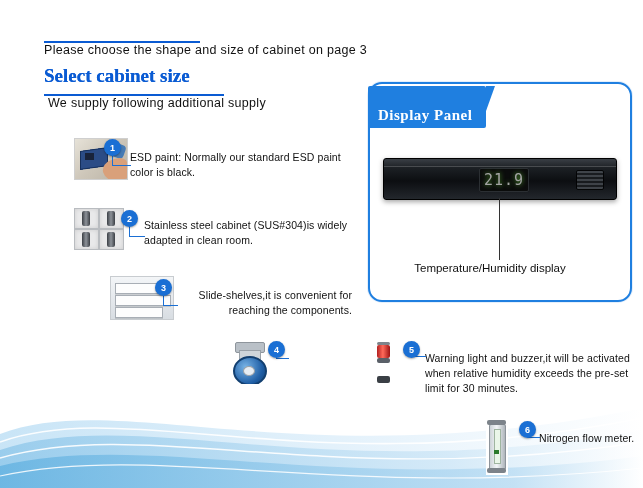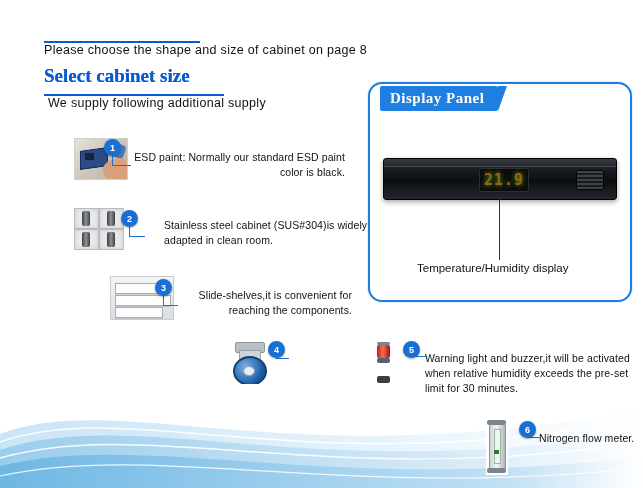--- a/index.html
+++ b/index.html
@@ -135,25 +135,25 @@
   .ph6 .float{position:absolute;left:8px;top:30px;width:5px;height:4px;background:#2b7a2b;}
   .ph6 .cap{position:absolute;left:1px;width:19px;height:5px;background:#7c838a;border-radius:2px;}
 
   
   .panel{
     position:absolute;left:368px;top:82px;width:260px;height:216px;
     border:2px solid #1f7fe0;border-radius:14px;background:#fff;
     box-shadow:0 0 0 1px rgba(31,127,224,.12);
   }
   .panel-title{
-    position:absolute;left:380px;top:86px;
+    position:absolute;left:368px;top:86px;
     background:#1f7fe0;color:#fff;
     font-family:"Liberation Serif", serif;
     font-weight:bold;font-size:15px;
-    padding:4px 14px 4px 10px;
+    padding:21px 14px 4px 10px;
     border-radius:2px;
     letter-spacing:.5px;
   }
   .panel-title:after{
     content:"";position:absolute;right:-9px;top:0;
     border-top:0 solid transparent;
     border-bottom:25px solid transparent;
     border-left:9px solid #1f7fe0;
   }
   .device{
@@ -165,34 +165,33 @@
   .device:before{
     content:"";position:absolute;left:0;right:0;top:7px;height:1px;background:rgba(255,255,255,.18);
   }
   .device .screen{
     position:absolute;left:95px;top:9px;width:48px;height:22px;
     background:#0b0c0c;border:1px solid #2b2f33;border-radius:2px;
     display:flex;align-items:center;justify-content:center;
   }
   .device .screen span{
     font-family:"DejaVu Sans Mono", monospace;
-    font-size:15px;color:#a16207;letter-spacing:1px;
+    font-size:15px;color:#a3a3a3;letter-spacing:1px;
     text-shadow:0 0 5px rgba(107,212,58,.8);
-    font-weight:bold;
   }
   .device .vent{
     position:absolute;right:12px;top:11px;width:26px;height:18px;
     background:repeating-linear-gradient(180deg,#4a4f55 0 2px,#1b1e21 2px 4px);
     border:1px solid #000;border-radius:2px;opacity:.8;
   }
   .leader{
     position:absolute;left:499px;top:198px;width:1px;height:62px;background:#333;
   }
   .panel-caption{
-    position:absolute;left:417px;top:262px;width:200px;
+    position:absolute;left:390px;top:262px;width:200px;text-align:center;
     font-size:11.5px;color:#111;
   }
 </style>
 </head>
 <body>
 
 <div class="page">
 
   <svg class="waves" viewBox="0 0 643 150" preserveAspectRatio="none">
     <defs>
@@ -215,52 +214,52 @@
     <path d="M0,96 C120,50 300,140 643,70 L643,150 L0,150 Z" fill="url(#gw1)" opacity="0.85"></path>
     <path d="M0,112 C140,66 320,150 643,92 L643,150 L0,150 Z" fill="url(#gw2)" opacity="0.8"></path>
     <path d="M0,128 C150,92 330,158 643,118 L643,150 L0,150 Z" fill="url(#gw3)" opacity="0.75"></path>
     <path d="M0,104 C130,58 310,146 643,80" fill="none" stroke="#ffffff" stroke-width="1.6" opacity="0.9"></path>
     <path d="M0,120 C150,78 330,152 643,104" fill="none" stroke="#ffffff" stroke-width="1.4" opacity="0.9"></path>
     <path d="M0,138 C160,104 340,162 643,130" fill="none" stroke="#ffffff" stroke-width="1.2" opacity="0.85"></path>
   </svg>
 
   <div class="h-blue" style="left:44px;top:22px;">Select cabinet size</div>
   <div class="h-underline" style="left:44px;top:41px;width:156px;"></div>
-  <div class="sub" style="left:44px;top:43px;">Please  choose the  shape and size of cabinet on page 8</div>
+  <div class="sub" style="left:44px;top:43px;">Please  choose the  shape and size of cabinet on page 3</div>
 
   <div class="h-underline" style="left:44px;top:94px;width:180px;"></div>
   <div class="sub" style="left:48px;top:96px;">We  supply  following  additional  supply</div>
 
   <div class="thumb ph1">
     <div class="board"></div>
     <div class="chip"></div>
     <div class="glove"></div>
     <div class="hand"></div>
   </div>
   <div class="badge" style="left:104px;top:139px;">1</div>
   <div class="callout-line" style="left:112px;top:149px;width:18px;height:16px;"></div>
-  <div class="itemtext" style="left:130px;top:150px;width:215px;text-align:right;">ESD paint: Normally our standard ESD paint color is black.</div>
+  <div class="itemtext" style="left:130px;top:150px;width:215px;">ESD paint: Normally our standard ESD paint color is black.</div>
 
   <div class="thumb ph2">
     <div class="cell" style="left:0;top:0;">
         <i></i>
       </div>
     <div class="cell" style="left:25px;top:0;">
         <i></i>
       </div>
     <div class="cell" style="left:0;top:21px;">
         <i></i>
       </div>
     <div class="cell" style="left:25px;top:21px;">
         <i></i>
       </div>
   </div>
   <div class="badge" style="left:121px;top:210px;">2</div>
   <div class="callout-line" style="left:129px;top:220px;width:15px;height:16px;"></div>
-  <div class="itemtext" style="left:144px;top:218px;width:215px;margin-left:20px;">Stainless steel cabinet  (SUS#304)is widely adapted in clean room.</div>
+  <div class="itemtext" style="left:144px;top:218px;width:215px;">Stainless steel cabinet  (SUS#304)is widely adapted in clean room.</div>
 
   <div class="thumb ph3">
     <div class="shelf" style="top:6px;width:50px;"></div>
     <div class="shelf" style="top:18px;width:54px;"></div>
     <div class="shelf" style="top:30px;width:46px;"></div>
   </div>
   <div class="badge" style="left:155px;top:279px;">3</div>
   <div class="callout-line" style="left:163px;top:289px;width:14px;height:16px;"></div>
   <div class="itemtext" style="left:177px;top:288px;width:175px;text-align:right;">Slide-shelves,it is convenient for reaching the components.</div>
 

